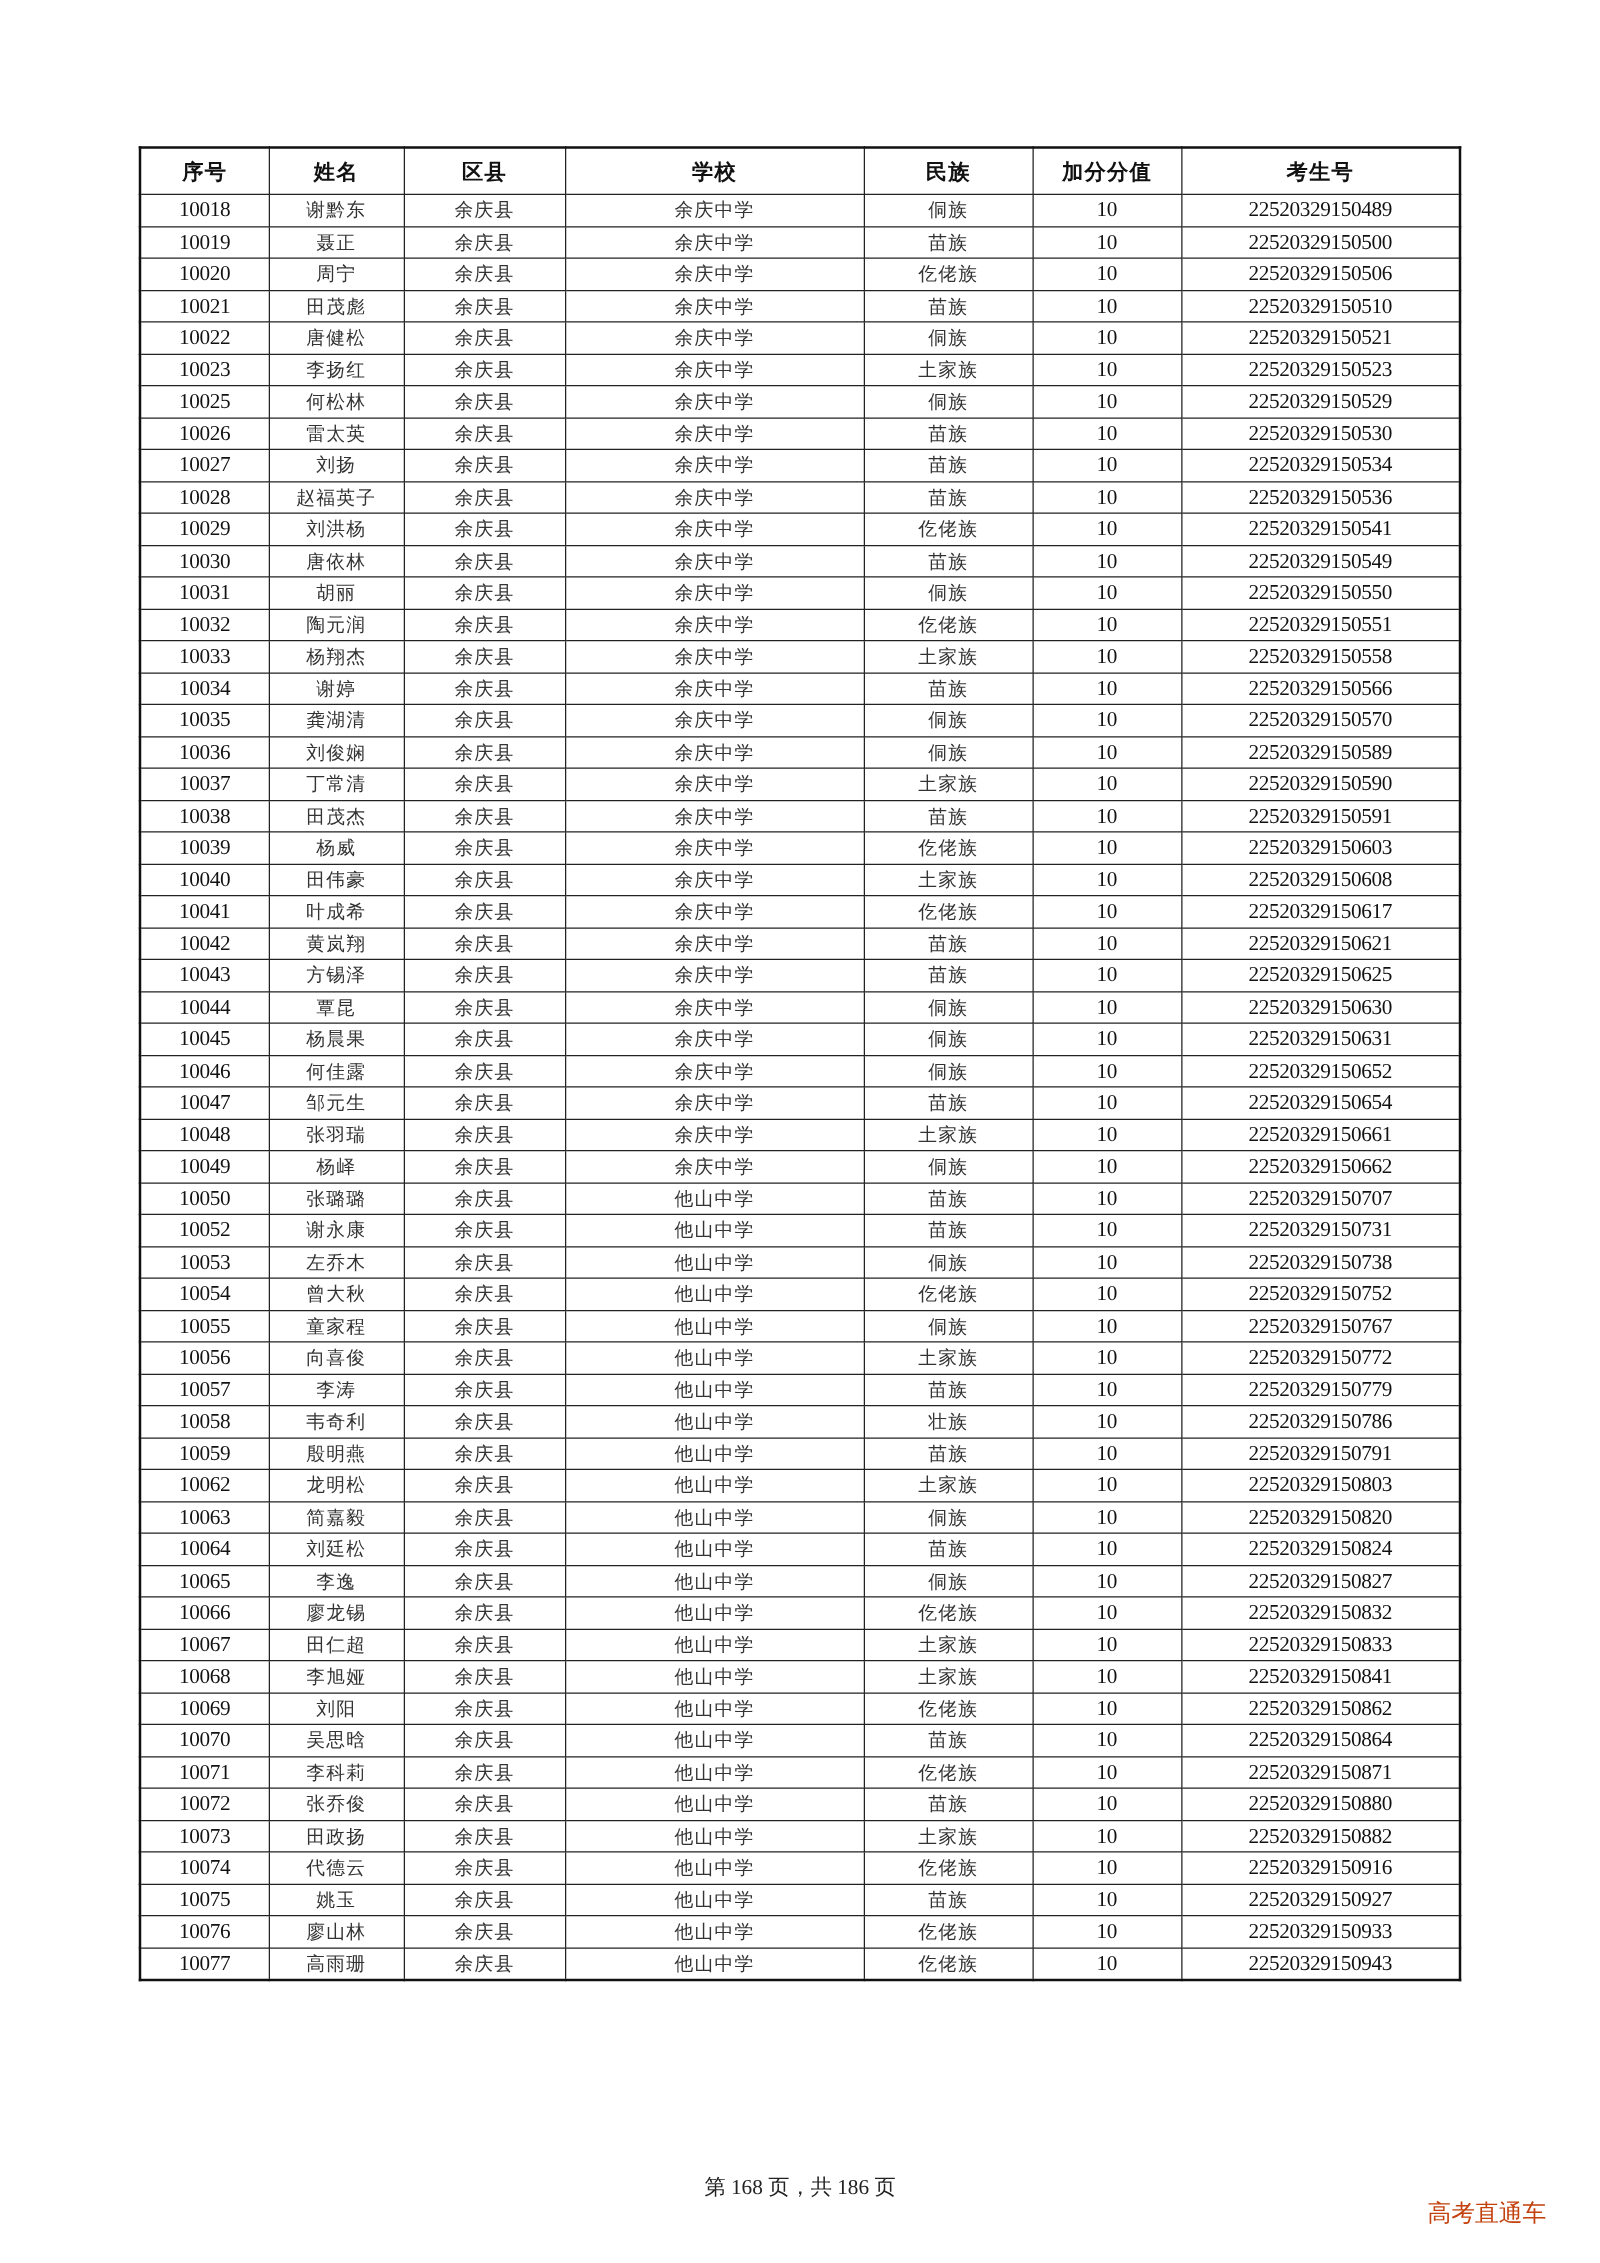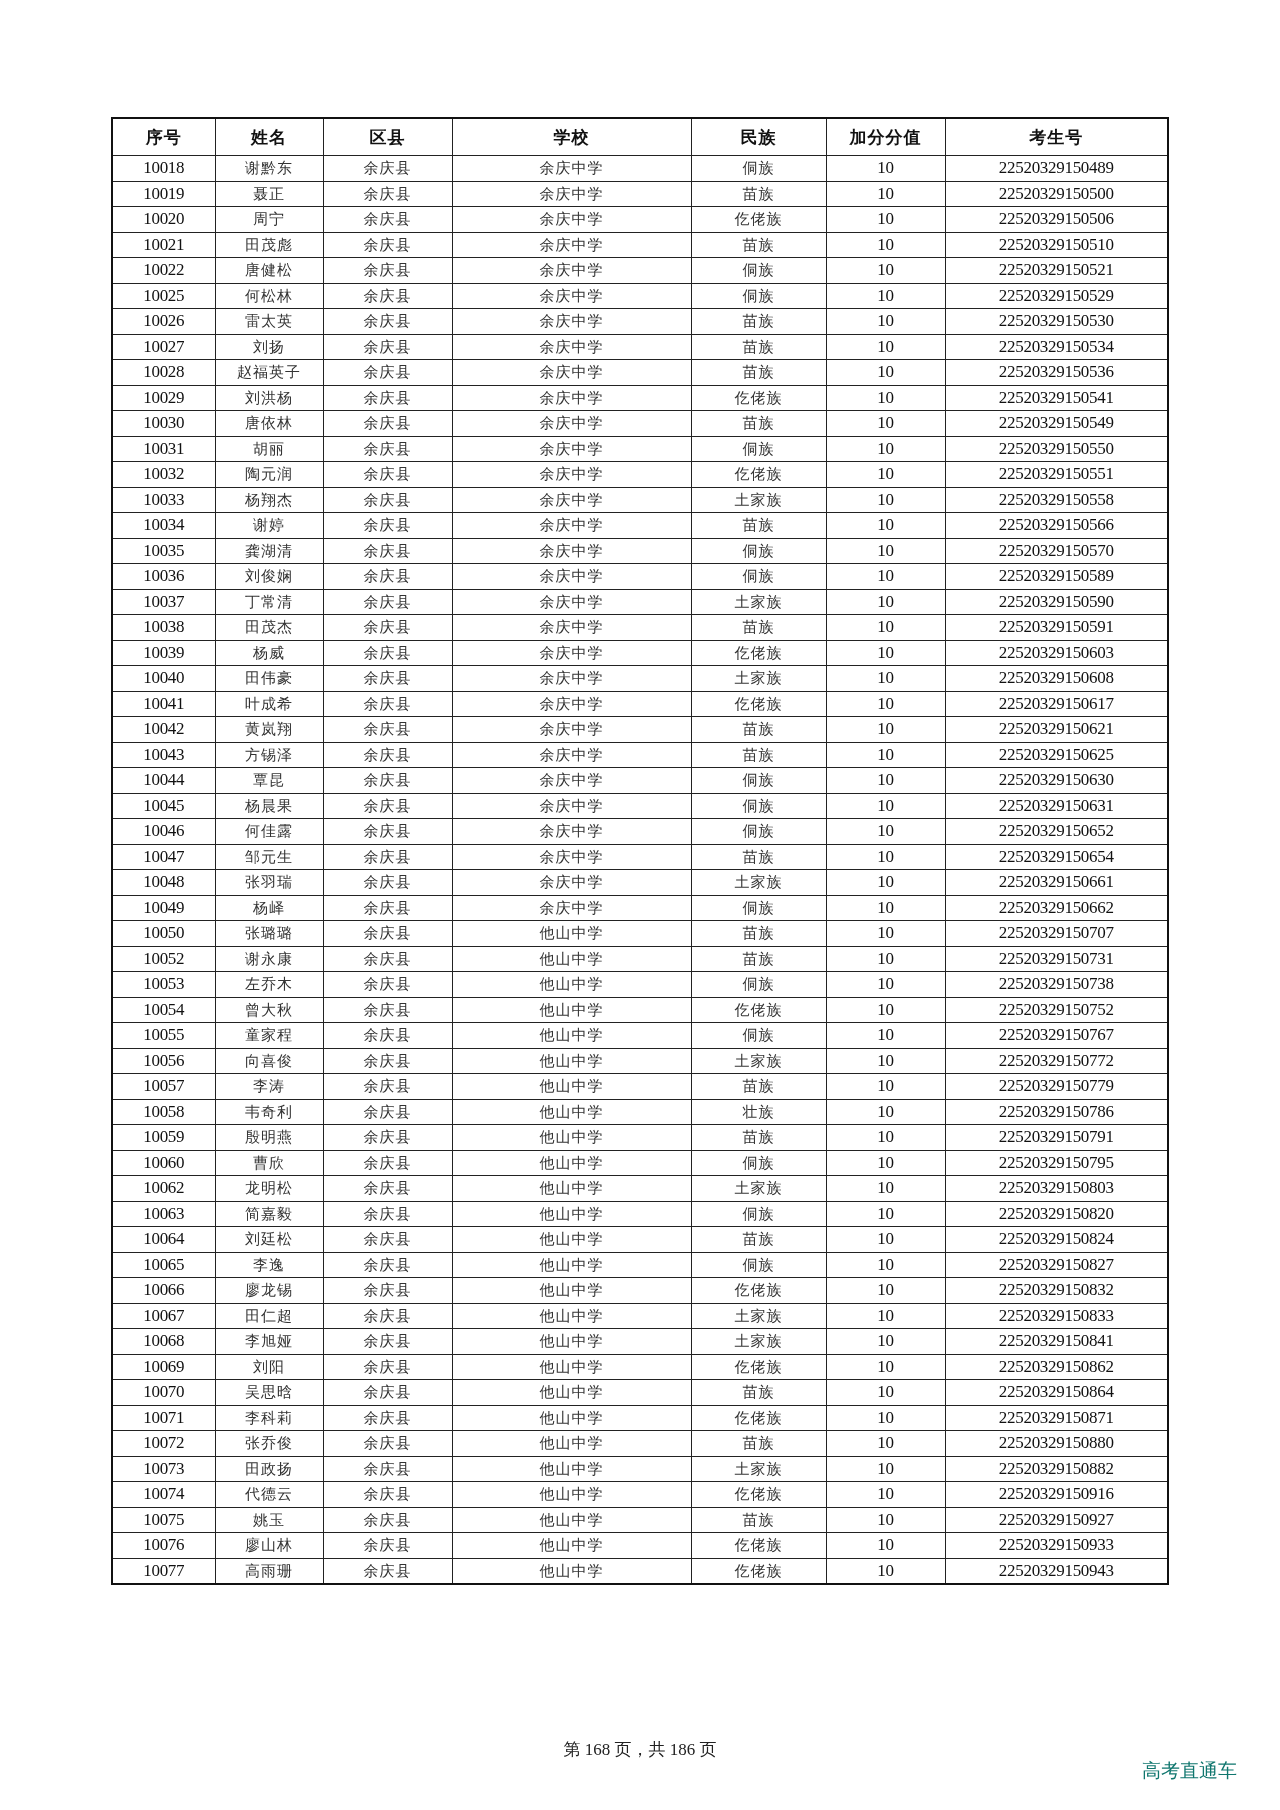--- a/index.html
+++ b/index.html
@@ -64,21 +64,21 @@
     font-family: "Liberation Serif", "DejaVu Serif", serif;
     font-size: 17px;
     color: #222;
   }
   .watermark {
     position: absolute;
     left: 1142px;
     top: 1758px;
     font-family: "DejaVu Sans", "Liberation Sans", sans-serif;
     font-size: 19px;
-    color: #0f766e;
+    color: #c2410c;
     letter-spacing: 0px;
     text-align: right;
   }
 </style>
 </head>
 <body>
 
 <table class="page-table">
   <colgroup>
     <col style="width:103px">
@@ -140,20 +140,29 @@
       <tr>
         <td class="num">10022</td>
         <td class="cjk">唐健松</td>
         <td class="cjk">余庆县</td>
         <td class="cjk">余庆中学</td>
         <td class="cjk">侗族</td>
         <td class="num">10</td>
         <td class="num">22520329150521</td>
       </tr>
       <tr>
+        <td class="num">10023</td>
+        <td class="cjk">李扬红</td>
+        <td class="cjk">余庆县</td>
+        <td class="cjk">余庆中学</td>
+        <td class="cjk">土家族</td>
+        <td class="num">10</td>
+        <td class="num">22520329150523</td>
+      </tr>
+      <tr>
         <td class="num">10025</td>
         <td class="cjk">何松林</td>
         <td class="cjk">余庆县</td>
         <td class="cjk">余庆中学</td>
         <td class="cjk">侗族</td>
         <td class="num">10</td>
         <td class="num">22520329150529</td>
       </tr>
       <tr>
         <td class="num">10026</td>
@@ -444,29 +453,20 @@
         <td class="num">22520329150786</td>
       </tr>
       <tr>
         <td class="num">10059</td>
         <td class="cjk">殷明燕</td>
         <td class="cjk">余庆县</td>
         <td class="cjk">他山中学</td>
         <td class="cjk">苗族</td>
         <td class="num">10</td>
         <td class="num">22520329150791</td>
-      </tr>
-      <tr>
-        <td class="num">10060</td>
-        <td class="cjk">曹欣</td>
-        <td class="cjk">余庆县</td>
-        <td class="cjk">他山中学</td>
-        <td class="cjk">侗族</td>
-        <td class="num">10</td>
-        <td class="num">22520329150795</td>
       </tr>
       <tr>
         <td class="num">10062</td>
         <td class="cjk">龙明松</td>
         <td class="cjk">余庆县</td>
         <td class="cjk">他山中学</td>
         <td class="cjk">土家族</td>
         <td class="num">10</td>
         <td class="num">22520329150803</td>
       </tr>

